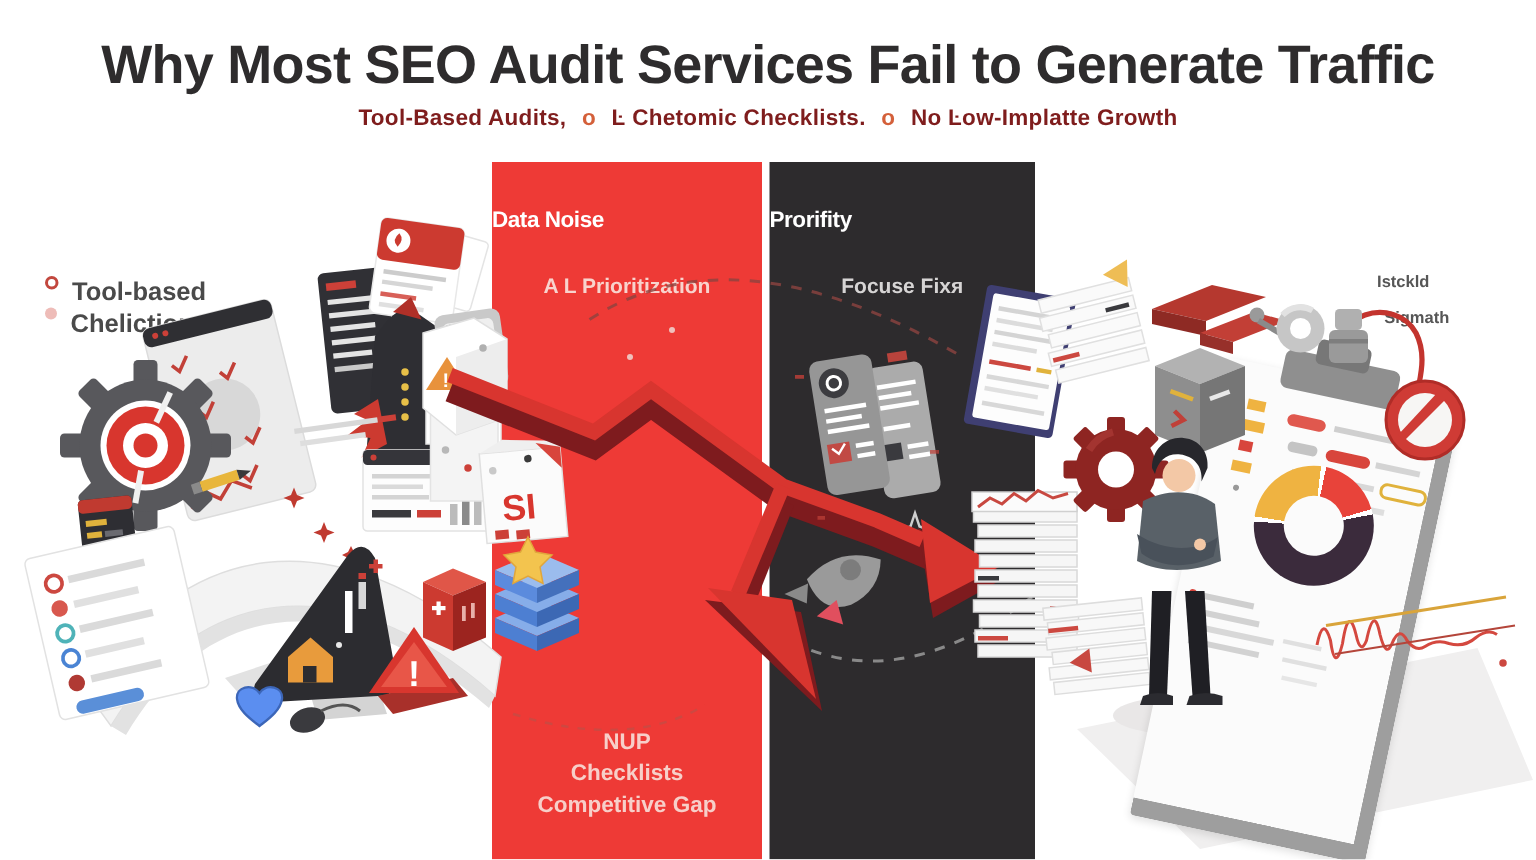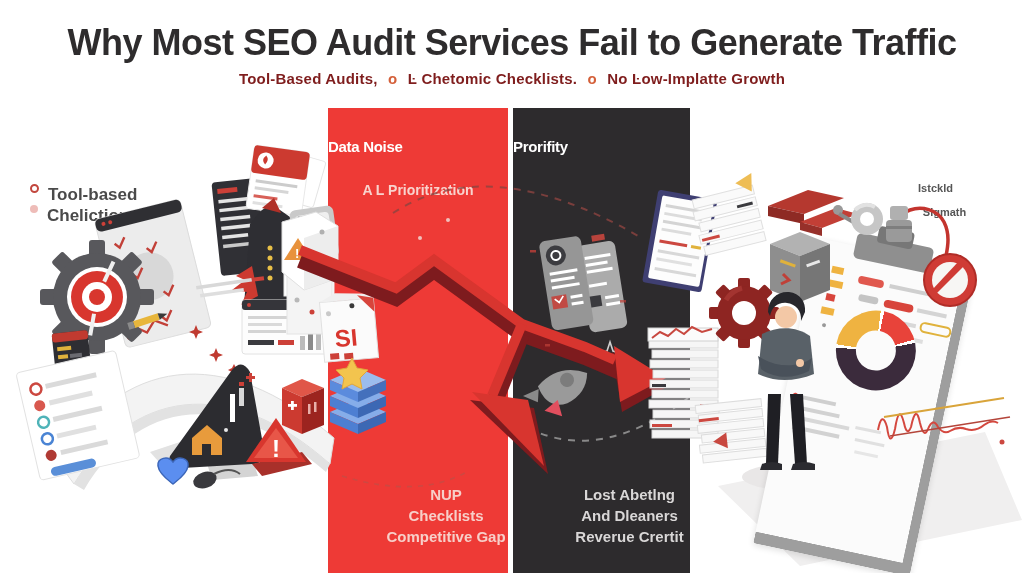--- a/index.html
+++ b/index.html
@@ -25,21 +25,21 @@
   
   .panel{top:108px;height:465px;}
   .panel.red{left:328px;width:180px;}
   .panel.dark{left:513px;width:177px;}
   .panel .p-title{position:absolute;top:30px;width:100%;font-size:15px;
                   font-weight:bold;color:#ffffff;letter-spacing:-0.3px;}
   .panel .p-sub{position:absolute;top:58px;width:100%;text-align:center;font-size:14px;font-weight:bold;margin-top:16px;}
   .panel.red .p-sub{color:#f8d3cd;}
   .panel.dark .p-sub{color:#d6d4d4;}
   .panel .p-footer{position:absolute;top:376px;width:100%;text-align:center;font-size:15px;
-                   font-weight:bold;line-height:21px;padding-left:28px;}
+                   font-weight:bold;line-height:21px;}
   .panel.red .p-footer{color:#f7cfc9;}
   .panel.dark .p-footer{color:#d9d7d7;}
   
   .clipboard{left:818px;top:238px;width:150px;height:300px;background:#fbfbfb;
              border-right:10px solid #9e9e9e;border-bottom:12px solid #9e9e9e;
              transform:rotate(12deg);transform-origin:top left;border-radius:3px;
              box-shadow:0 2px 6px rgba(0,0,0,0.12);}
   .clipboard .el{position:absolute;}
   .clip1{left:38px;top:-14px;width:78px;height:26px;background:#8f8f8f;border-radius:5px;}
   .clip2{left:58px;top:-25px;width:36px;height:17px;background:#777;border-radius:4px;}
@@ -84,25 +84,21 @@
     <div class="p-sub">A L Prioritization</div>
     <div class="p-footer">
       <div>NUP</div>
       <div>Checklists</div>
       <div>Competitive Gap</div>
     </div>
   </div>
 
   <div class="abs panel dark" style="background:#2d2b2d">
     <div class="p-title">Prorifity</div>
-    <div class="p-footer">
-      <div>Lost Abetlng</div>
-      <div>And Dleaners</div>
-      <div>Reverue Crertit</div>
-    </div>
+    <div class="p-sub">Focuse Fixя</div>
   </div>
 
   <svg class="abs layer" width="1024" height="573" viewBox="0 0 1024 573">
     <polygon points="718,486 985,432 1022,520 800,566" fill="#f0efef"></polygon>
     <polygon points="798,458 832,450 872,534 838,544" fill="#c2c2c2"></polygon>
     <ellipse cx="790" cy="477" rx="48" ry="13" fill="#e9e7e7"></ellipse>
   </svg>
 
   <div class="abs clipboard">
     <div class="el clip1"></div>

